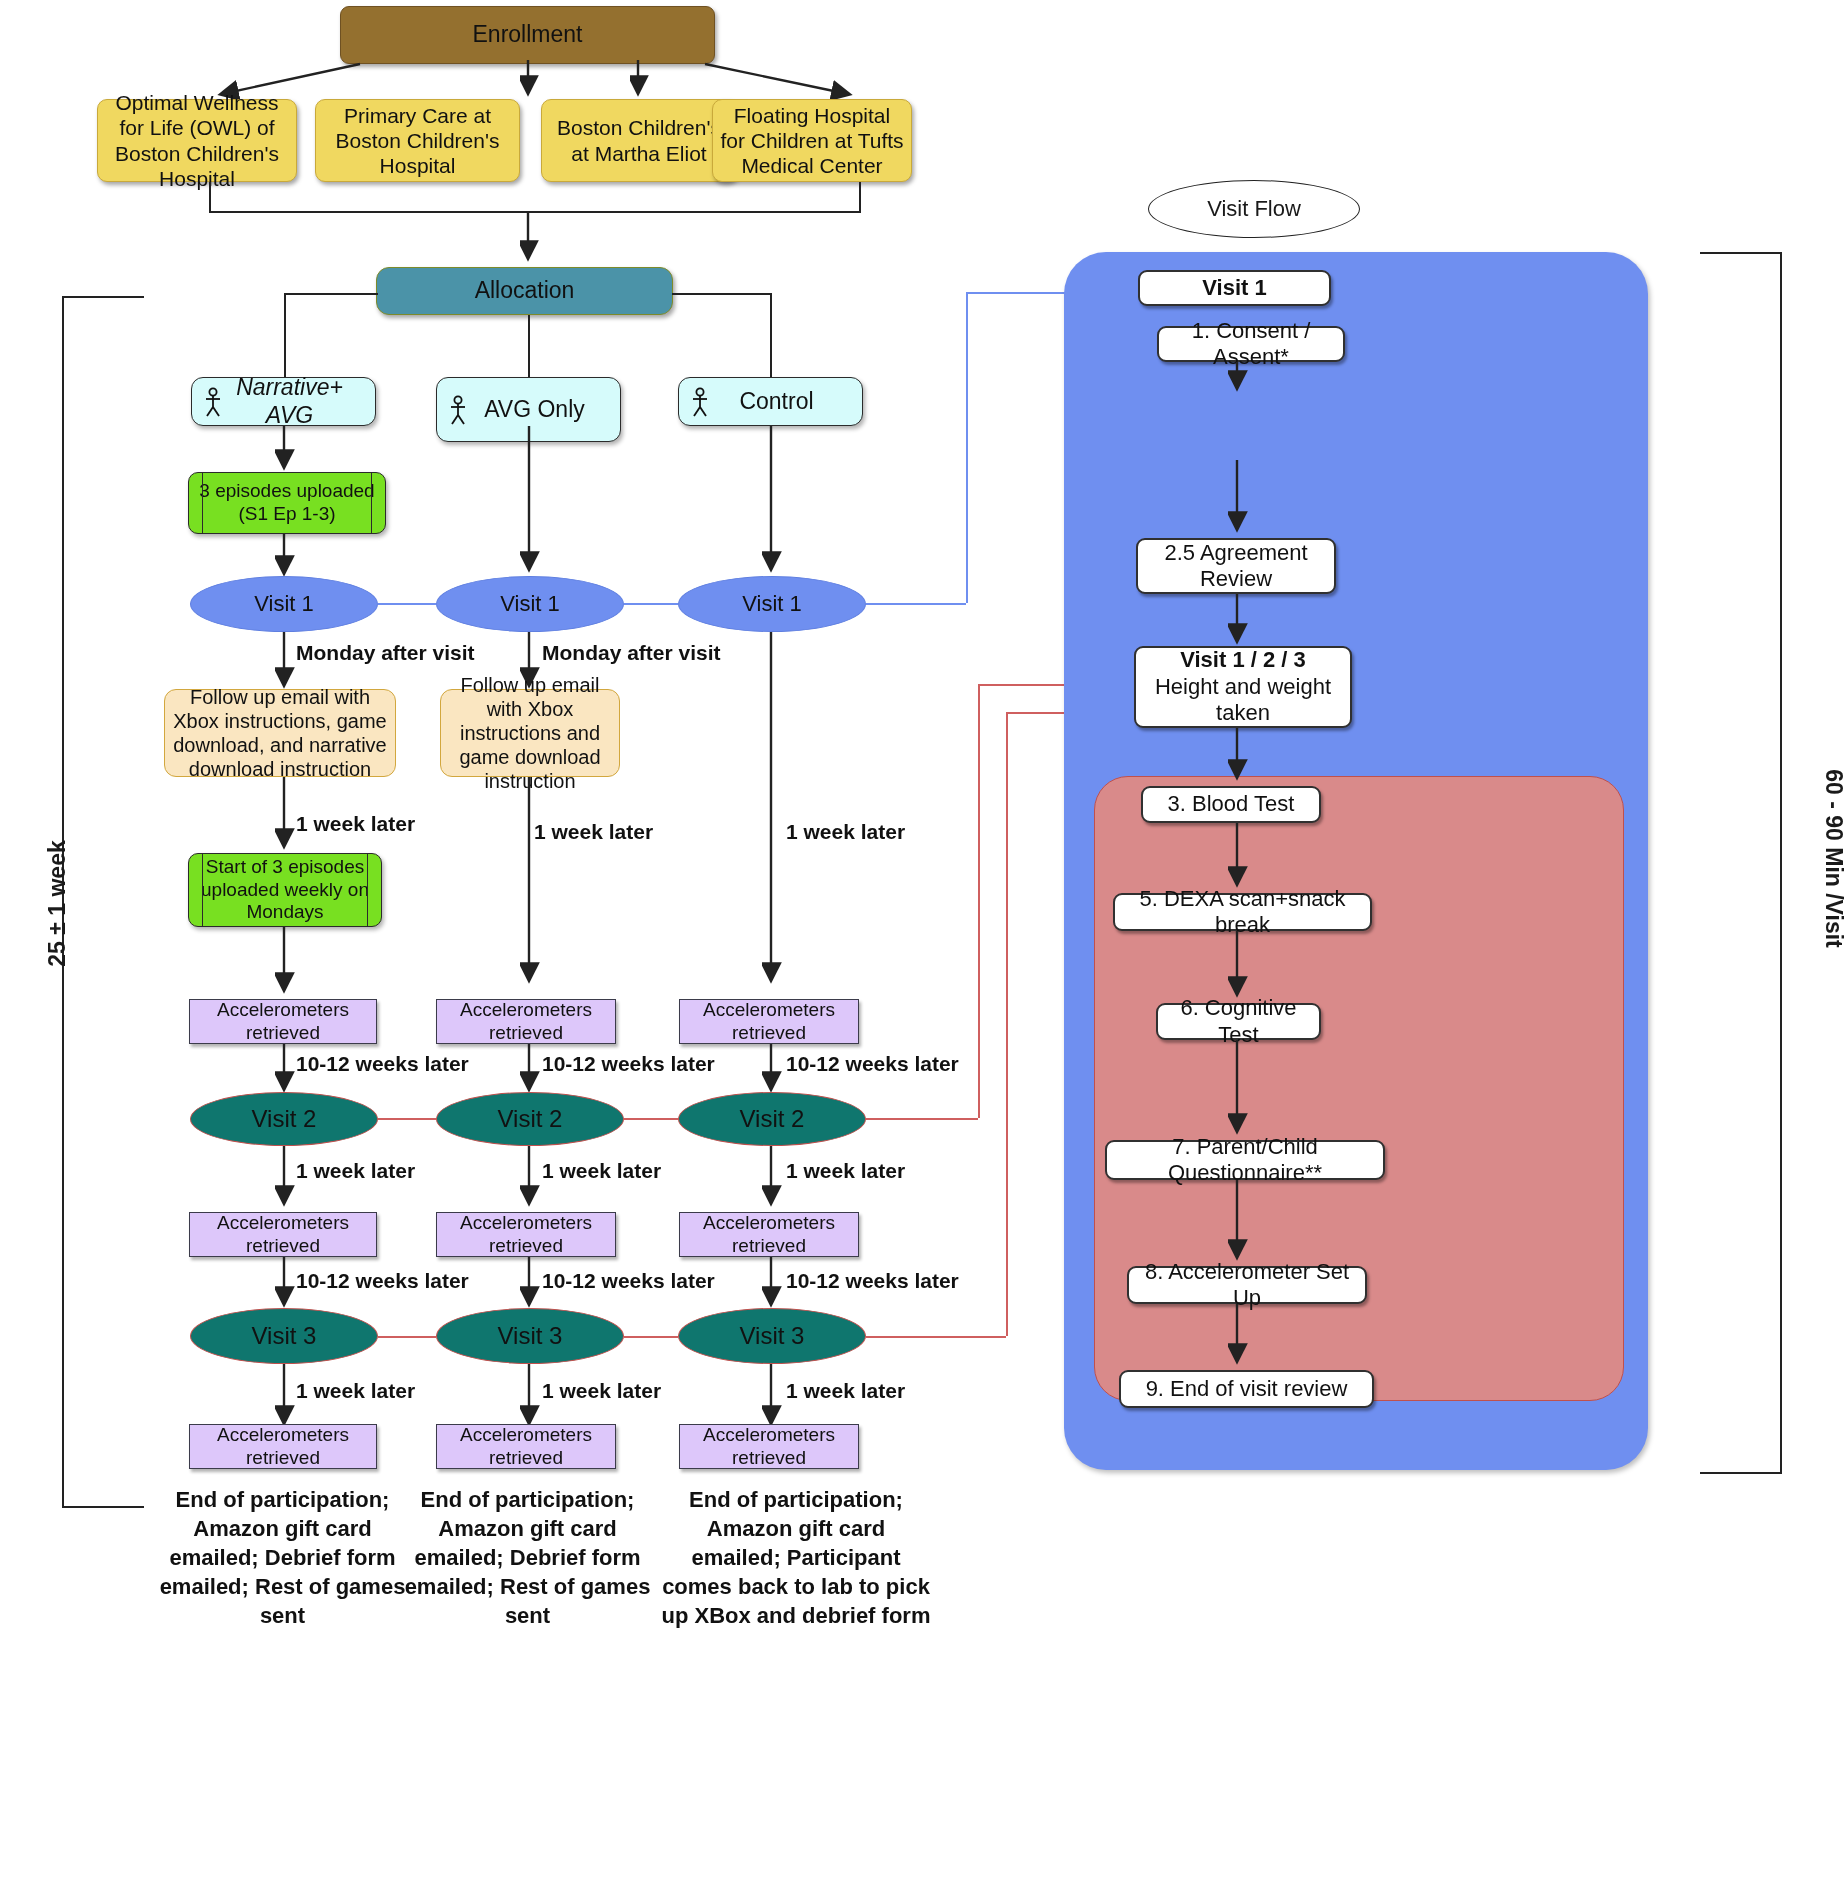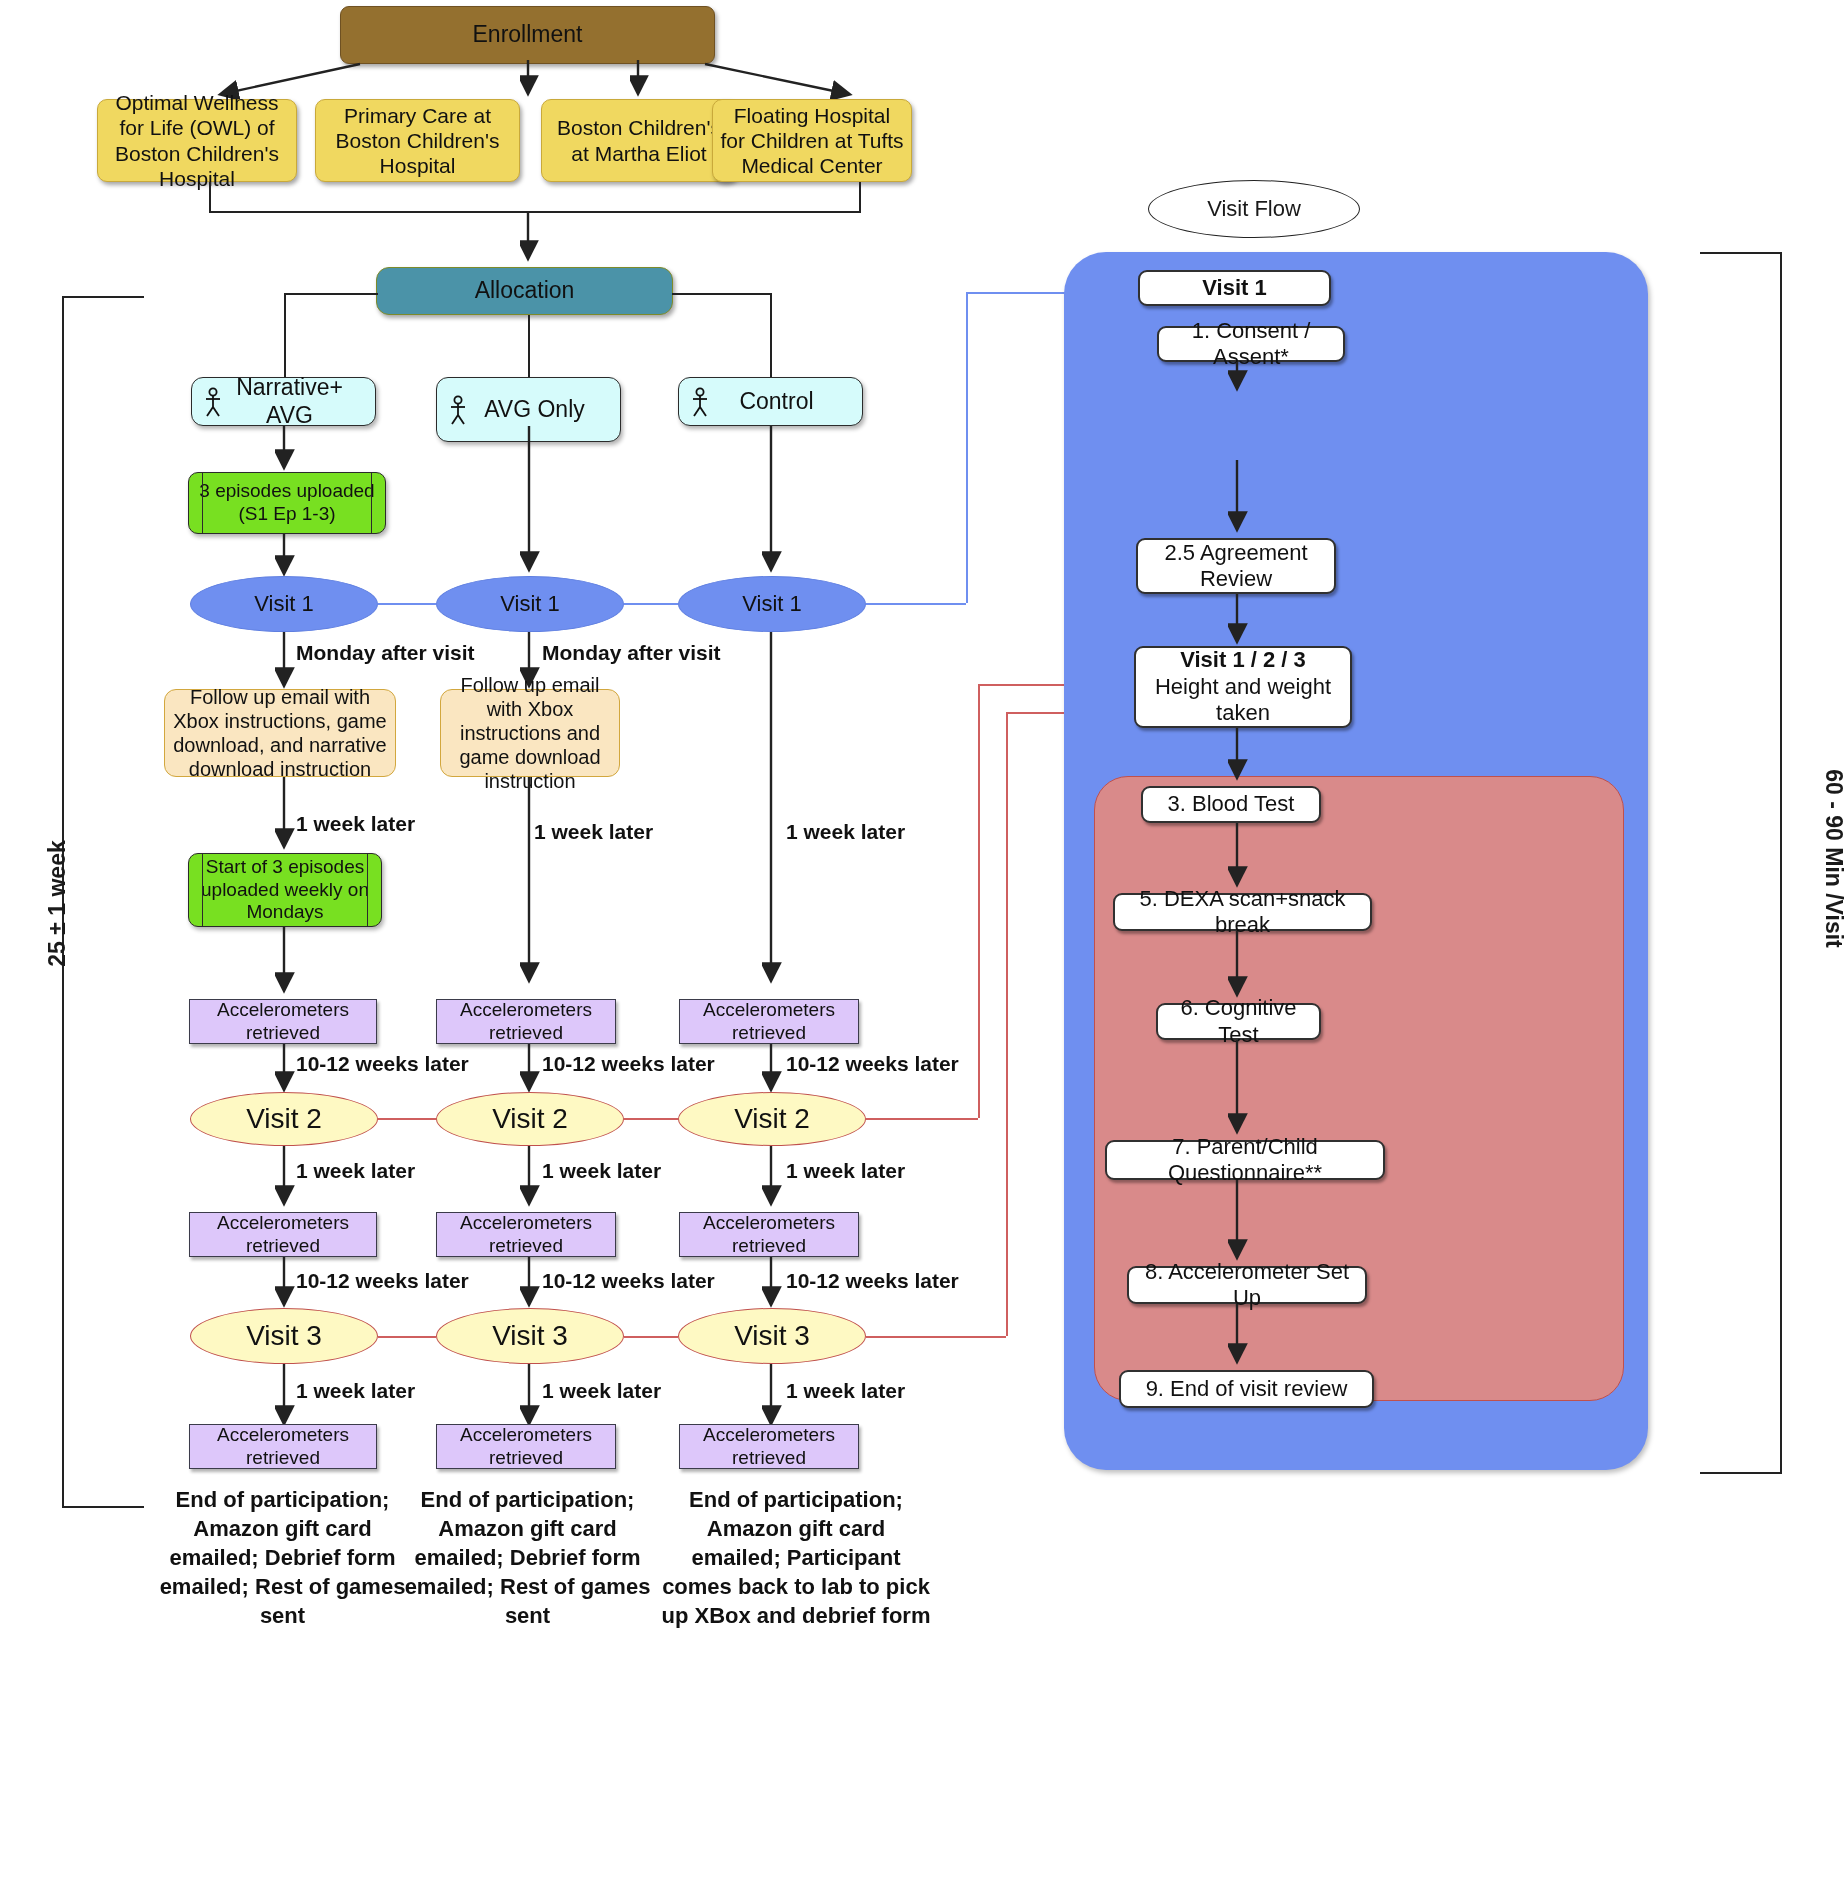--- a/index.html
+++ b/index.html
@@ -88,24 +88,24 @@
     box-shadow:2px 3px 3px rgba(0,0,0,.3);
   }
   .n-visit1{
     background:#6f8ff0;
     border:1.4px solid #5f7fe0;
     border-radius:50%;
     font-size:22px;
     color:#111;
   }
   .n-visit23{
-    background:#fef9c3;
+    background:#0f766e;
     border:1.8px solid #c0504d;
     border-radius:50%;
-    font-size:28px;
+    font-size:24px;
     color:#111;
   }
   .n-endtext{
     position:absolute;
     font-size:22px;
     font-weight:bold;
     text-align:center;
     line-height:1.32;
     color:#111;
   }
@@ -236,21 +236,21 @@
   <div class="node n-arm" style="left:191px;top:377px;width:185px;height:49px;">
     <span class="stick">
       <svg viewBox="0 0 18 30" width="18" height="30">
           <circle cx="9" cy="5" r="3.6" fill="none" stroke="#111" stroke-width="1.8"></circle>
           <line x1="9" y1="9" x2="9" y2="20" stroke="#111" stroke-width="1.8"></line>
           <line x1="2" y1="12" x2="16" y2="12" stroke="#111" stroke-width="1.8"></line>
           <line x1="9" y1="20" x2="3" y2="29" stroke="#111" stroke-width="1.8"></line>
           <line x1="9" y1="20" x2="15" y2="29" stroke="#111" stroke-width="1.8"></line>
         </svg>
     </span>
-    <span class="armtxt" style="padding-right:18px;">Narrative+ AVG</span>
+    <span class="armtxt" style="padding-right:18px;font-style:italic;">Narrative+ AVG</span>
   </div>
   <div class="node n-arm" style="left:436px;top:377px;width:185px;height:65px;">
     <span class="stick">
       <svg viewBox="0 0 18 30" width="18" height="30">
           <circle cx="9" cy="5" r="3.6" fill="none" stroke="#111" stroke-width="1.8"></circle>
           <line x1="9" y1="9" x2="9" y2="20" stroke="#111" stroke-width="1.8"></line>
           <line x1="2" y1="12" x2="16" y2="12" stroke="#111" stroke-width="1.8"></line>
           <line x1="9" y1="20" x2="3" y2="29" stroke="#111" stroke-width="1.8"></line>
           <line x1="9" y1="20" x2="15" y2="29" stroke="#111" stroke-width="1.8"></line>
         </svg>

